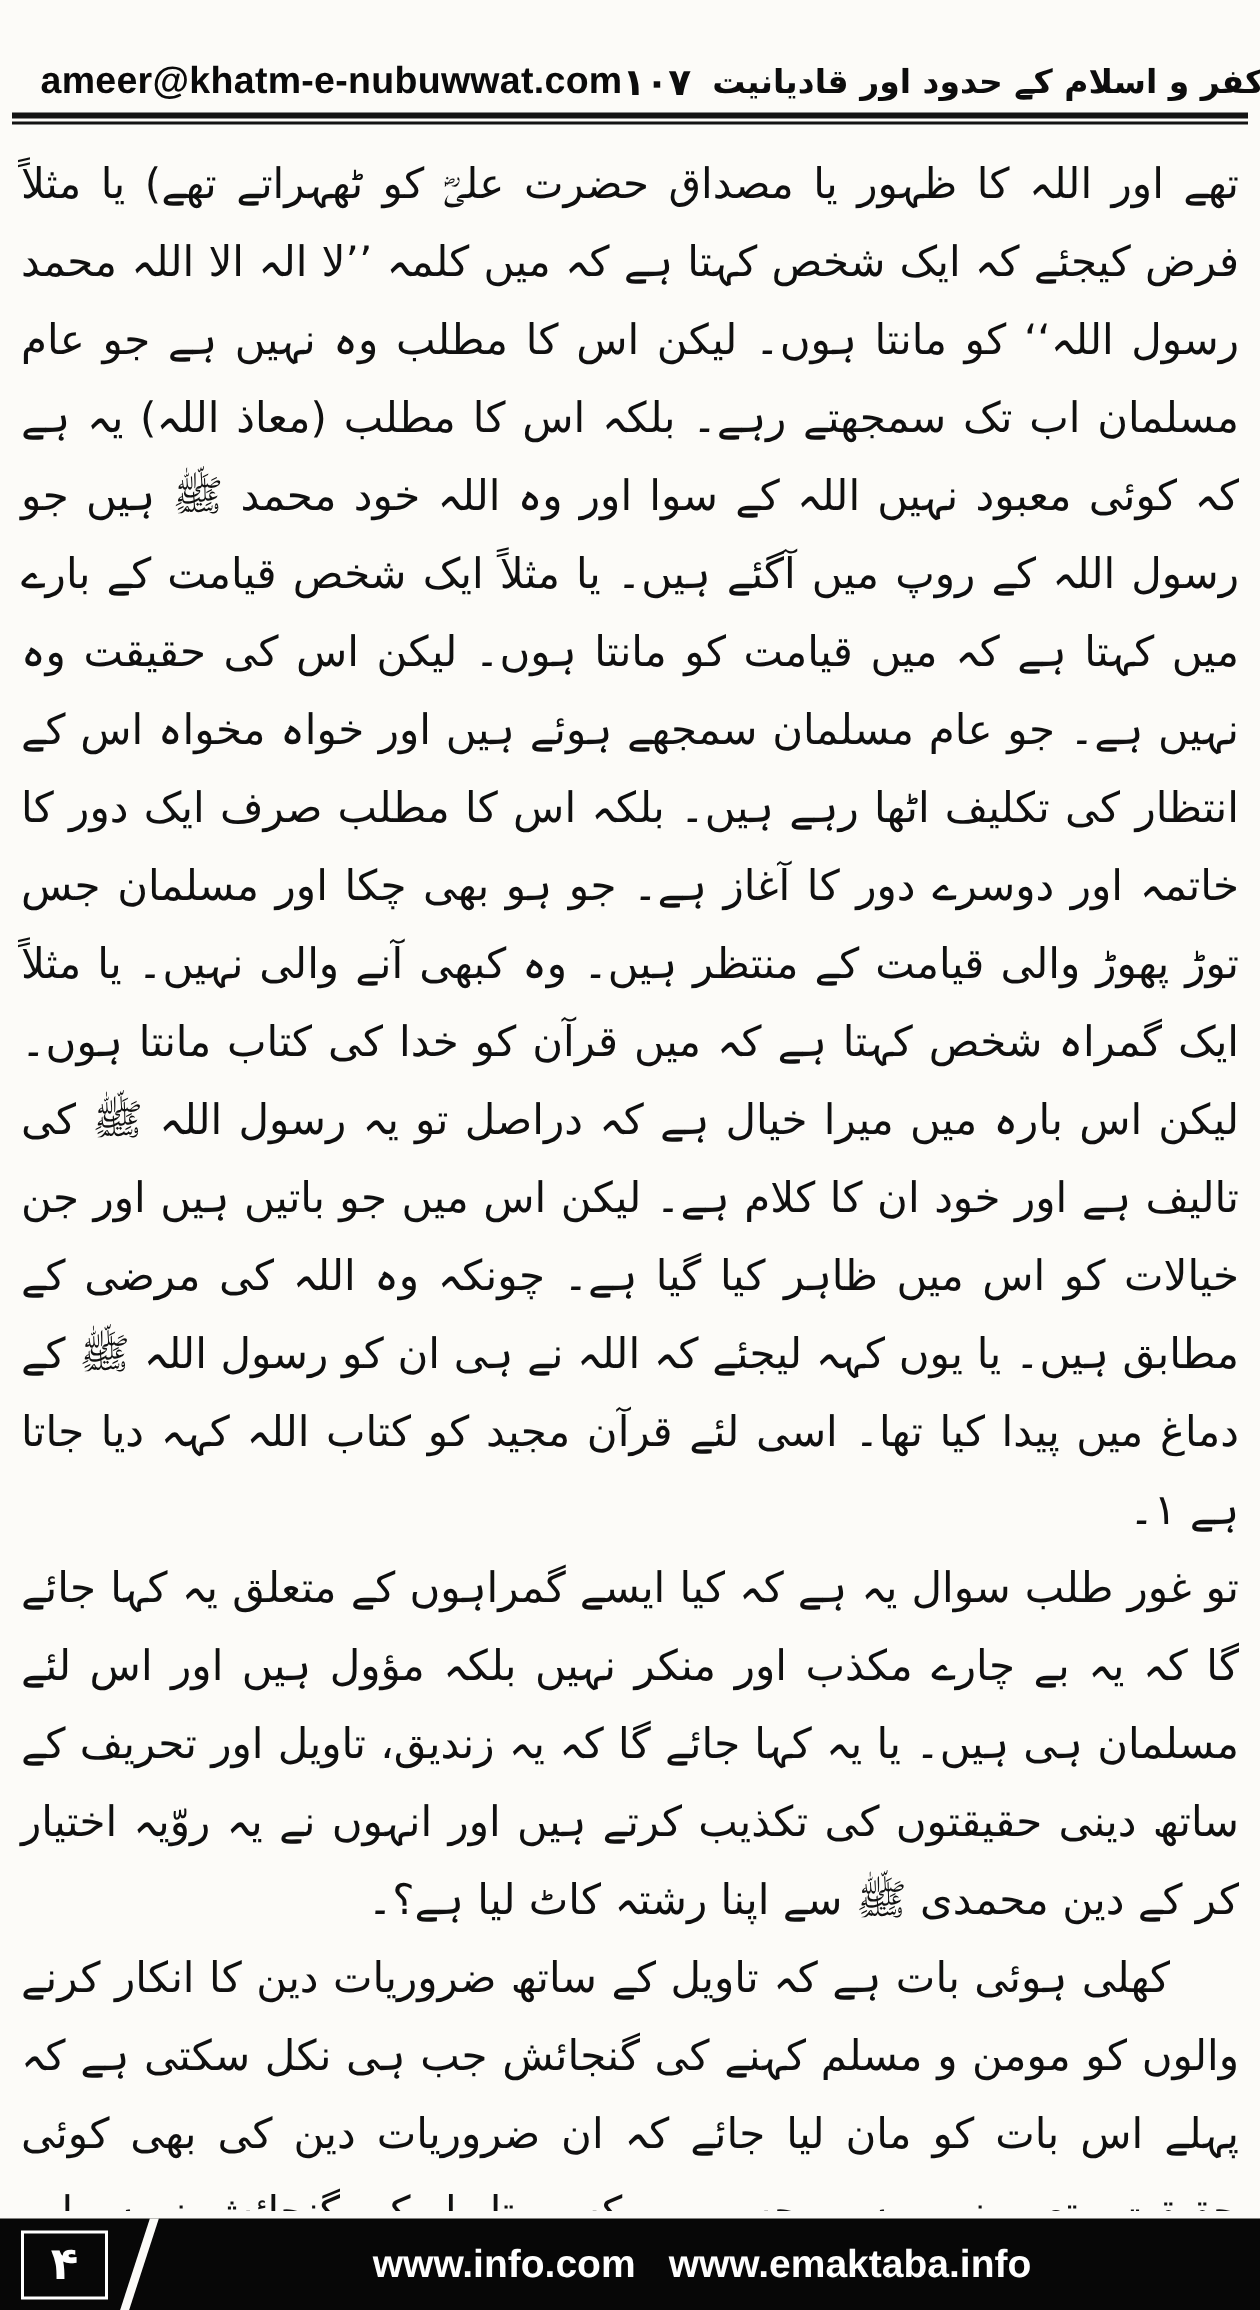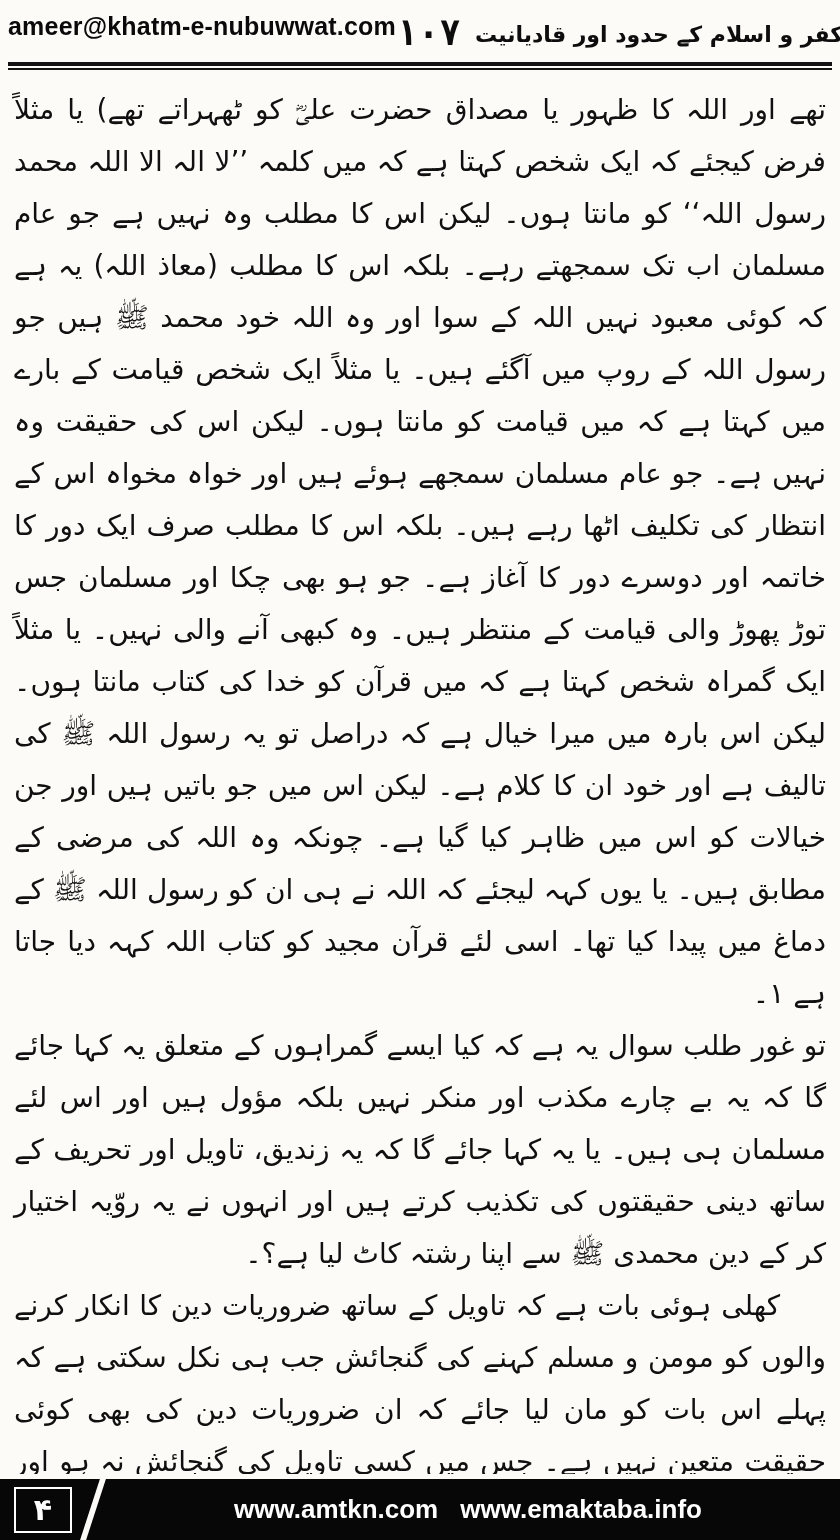--- a/index.html
+++ b/index.html
@@ -10,38 +10,39 @@
     position: relative; overflow: hidden;
   }
   .page {
     width: 840px; height: 1540px;
     background: #fcfbf8;
     color: #0d0d0d;
     display: flex; flex-direction: column;
   }
   
   .header {
-    display: flex; align-items: flex-start; justify-content: space-between;
-    padding: 12px 10px 4px 8px;
+    display: flex; align-items: center; justify-content: space-between;
+    padding: 12px 10px 4px 27px;
     direction: ltr;
     flex: 0 0 auto;
+    margin-top: 28px;
   }
   .email {
     font-family: "Liberation Sans", sans-serif;
     font-weight: 700; font-size: 25px; letter-spacing: 0.2px;
     color: #0a0a0a;
     white-space: nowrap;
   }
   .title-wrap {
     direction: rtl;
     display: flex; align-items: center; gap: 14px;
     white-space: nowrap;
   }
   .title { font-size: 22px; font-weight: 700; }
-  .page-num { font-size: 36px; font-weight: 700; font-family: Liberation Mono, monospace; }
+  .page-num { font-size: 25px; font-weight: 700; }
   
   .rule {
     flex: 0 0 auto;
     margin: 2px 8px 0 8px;
     height: 8px;
     border-top: 4px solid #131313;
     border-bottom: 2px solid #131313;
   }
   
   .body-text {
@@ -113,18 +114,18 @@
     <p>تھے اور اللہ کا ظہور یا مصداق حضرت علیؓ کو ٹھہراتے تھے) یا مثلاً فرض کیجئے کہ ایک شخص کہتا ہے کہ میں کلمہ ’’لا الہ الا اللہ محمد رسول اللہ‘‘ کو مانتا ہوں۔ لیکن اس کا مطلب وہ نہیں ہے جو عام مسلمان اب تک سمجھتے رہے۔ بلکہ اس کا مطلب (معاذ اللہ) یہ ہے کہ کوئی معبود نہیں اللہ کے سوا اور وہ اللہ خود محمد ﷺ ہیں جو رسول اللہ کے روپ میں آگئے ہیں۔ یا مثلاً ایک شخص قیامت کے بارے میں کہتا ہے کہ میں قیامت کو مانتا ہوں۔ لیکن اس کی حقیقت وہ نہیں ہے۔ جو عام مسلمان سمجھے ہوئے ہیں اور خواہ مخواہ اس کے انتظار کی تکلیف اٹھا رہے ہیں۔ بلکہ اس کا مطلب صرف ایک دور کا خاتمہ اور دوسرے دور کا آغاز ہے۔ جو ہو بھی چکا اور مسلمان جس توڑ پھوڑ والی قیامت کے منتظر ہیں۔ وہ کبھی آنے والی نہیں۔ یا مثلاً ایک گمراہ شخص کہتا ہے کہ میں قرآن کو خدا کی کتاب مانتا ہوں۔ لیکن اس بارہ میں میرا خیال ہے کہ دراصل تو یہ رسول اللہ ﷺ کی تالیف ہے اور خود ان کا کلام ہے۔ لیکن اس میں جو باتیں ہیں اور جن خیالات کو اس میں ظاہر کیا گیا ہے۔ چونکہ وہ اللہ کی مرضی کے مطابق ہیں۔ یا یوں کہہ لیجئے کہ اللہ نے ہی ان کو رسول اللہ ﷺ کے دماغ میں پیدا کیا تھا۔ اسی لئے قرآن مجید کو کتاب اللہ کہہ دیا جاتا ہے ۱۔</p>
     <p>تو غور طلب سوال یہ ہے کہ کیا ایسے گمراہوں کے متعلق یہ کہا جائے گا کہ یہ بے چارے مکذب اور منکر نہیں بلکہ مؤول ہیں اور اس لئے مسلمان ہی ہیں۔ یا یہ کہا جائے گا کہ یہ زندیق، تاویل اور تحریف کے ساتھ دینی حقیقتوں کی تکذیب کرتے ہیں اور انہوں نے یہ روّیہ اختیار کر کے دین محمدی ﷺ سے اپنا رشتہ کاٹ لیا ہے؟۔</p>
     <p class="indent">کھلی ہوئی بات ہے کہ تاویل کے ساتھ ضروریات دین کا انکار کرنے والوں کو مومن و مسلم کہنے کی گنجائش جب ہی نکل سکتی ہے کہ پہلے اس بات کو مان لیا جائے کہ ان ضروریات دین کی بھی کوئی حقیقت متعین نہیں ہے۔ جس میں کسی تاویل کی گنجائش نہ ہو اور اس کے معنی یہ ہوں گے کہ سرے سے خود اسلام ہی کی حقیقت متعین نہیں۔ کیونکہ ضروریات دین تو اس کے اوّل درجہ کے بینات ہیں۔</p>
 
   </main>
 
   <footer class="footer">
     <div class="num-box">۴</div>
     <div class="diag"></div>
     <div class="links">
-      <span>www.amtkn.com</span>
+      <span>www.info.com</span>
       <span>www.emaktaba.info</span>
     </div>
   </footer>
 
 </div>
 
 </body></html>

